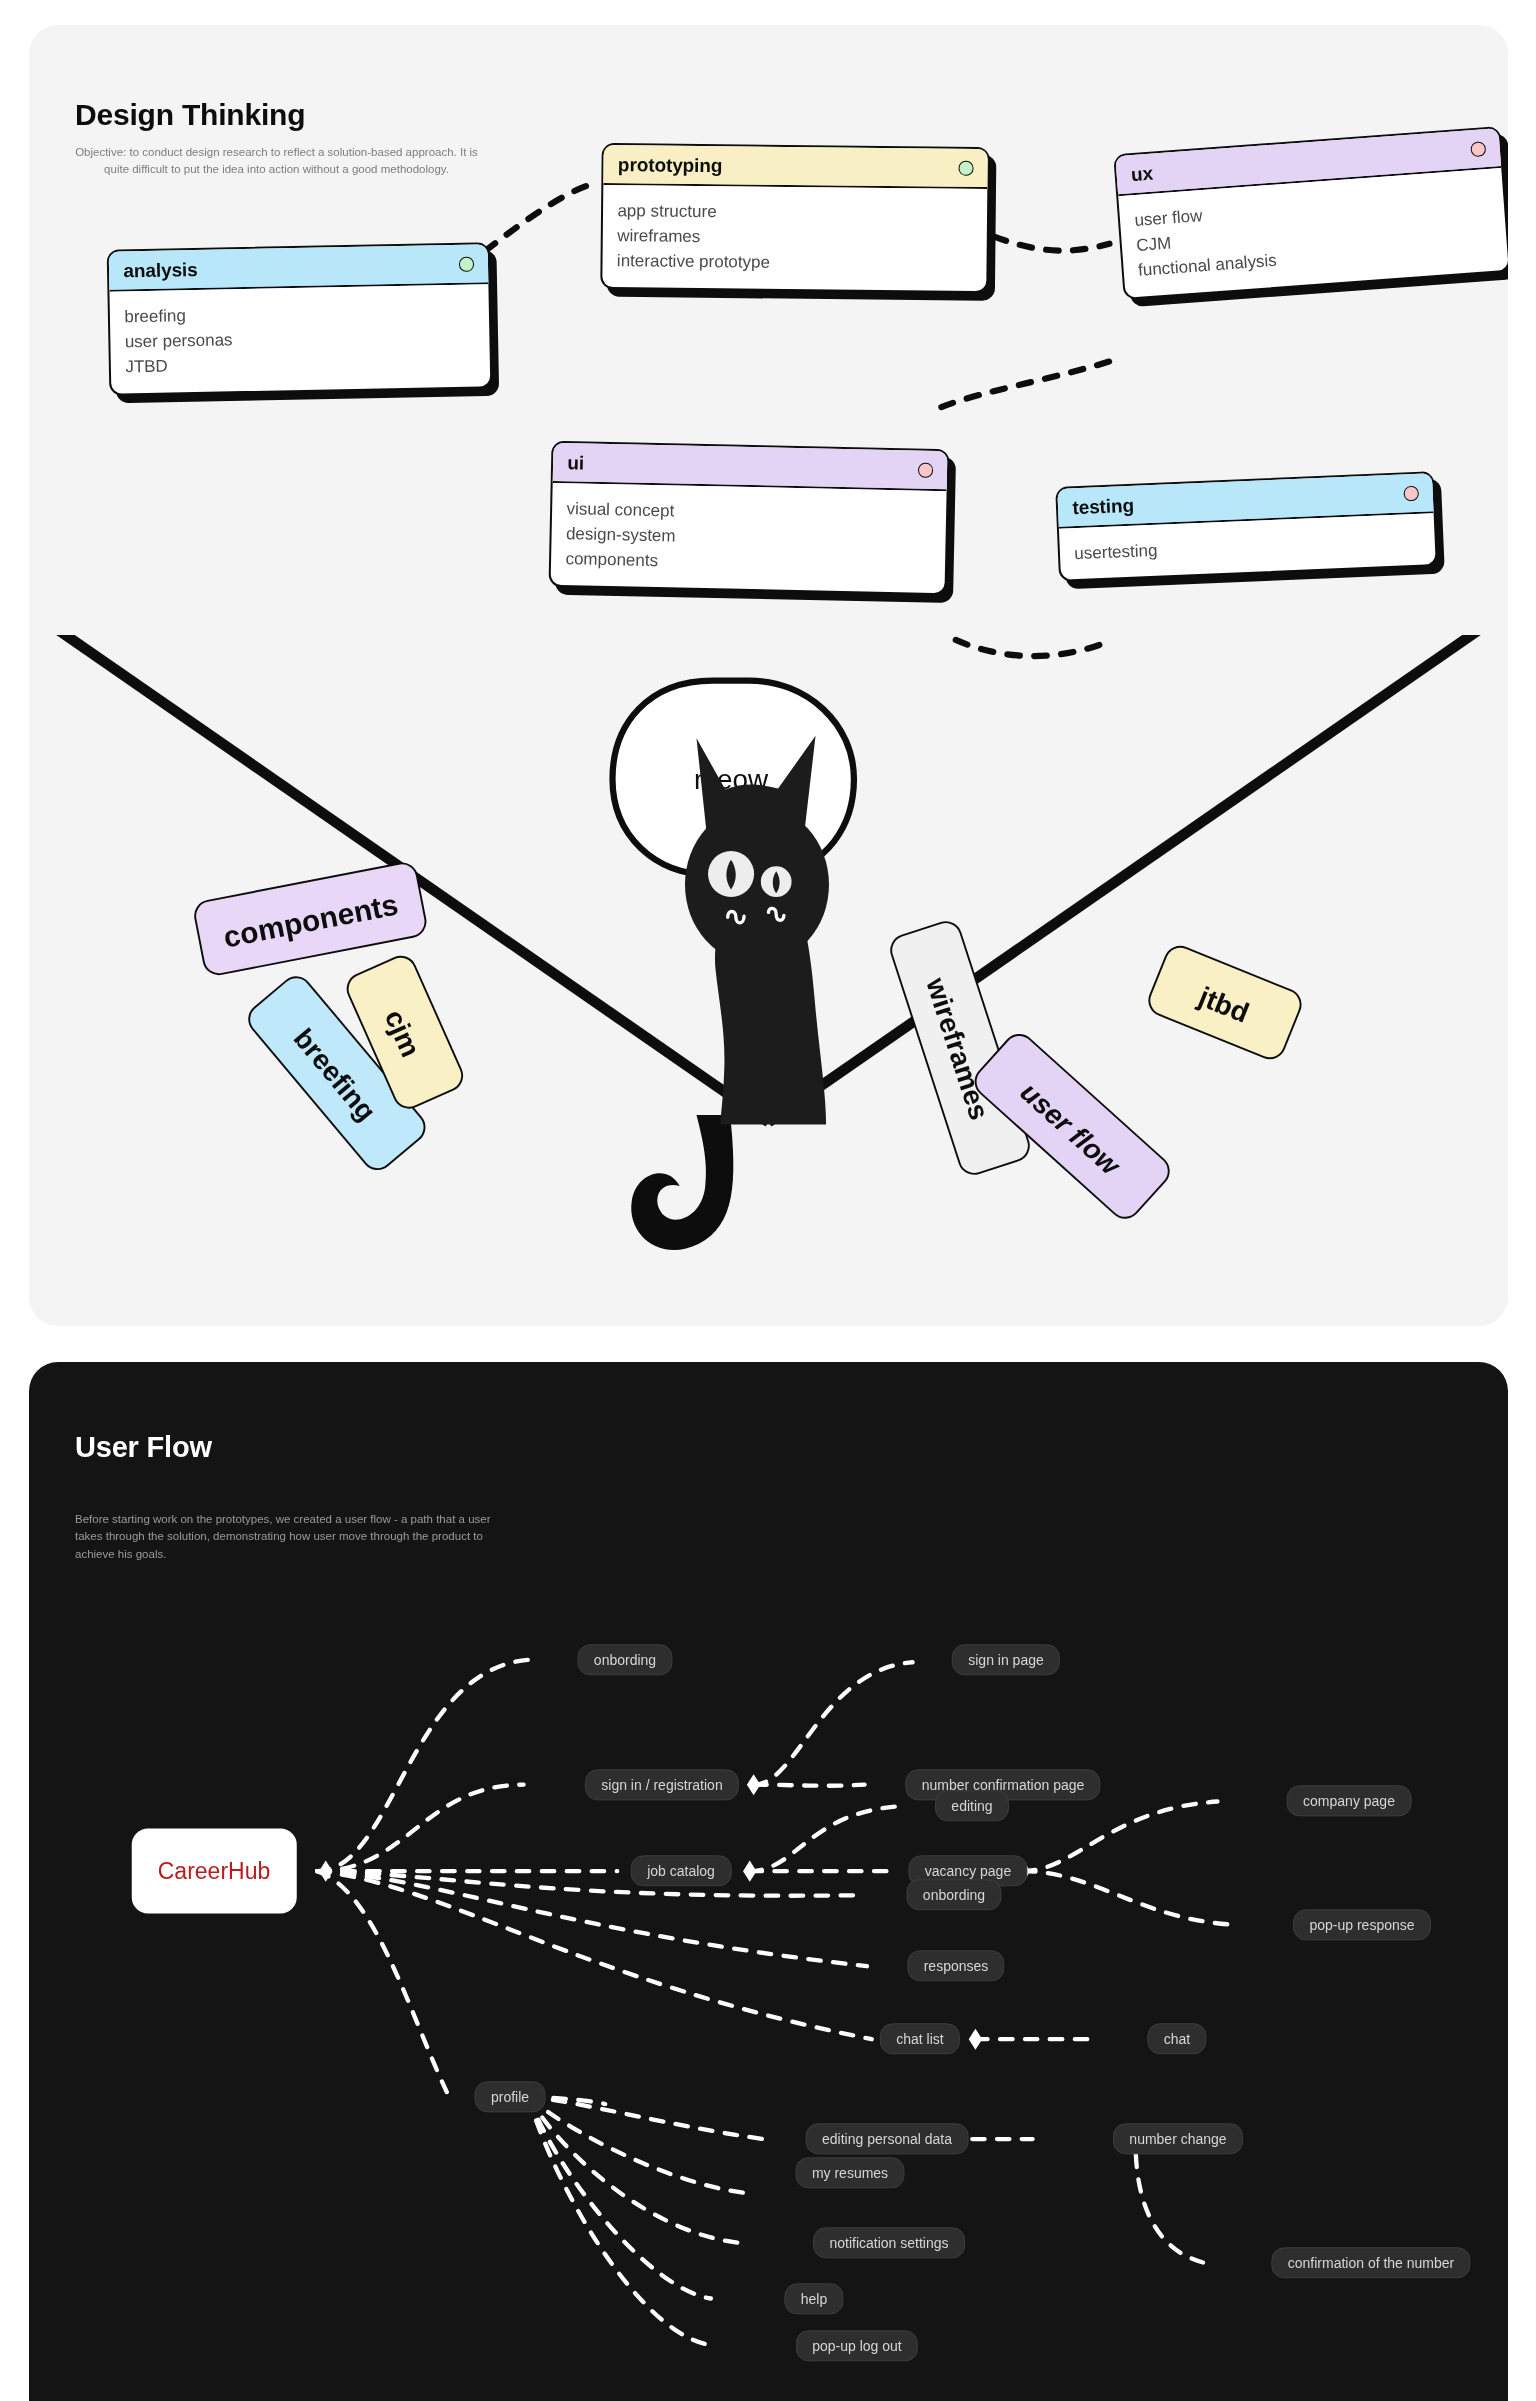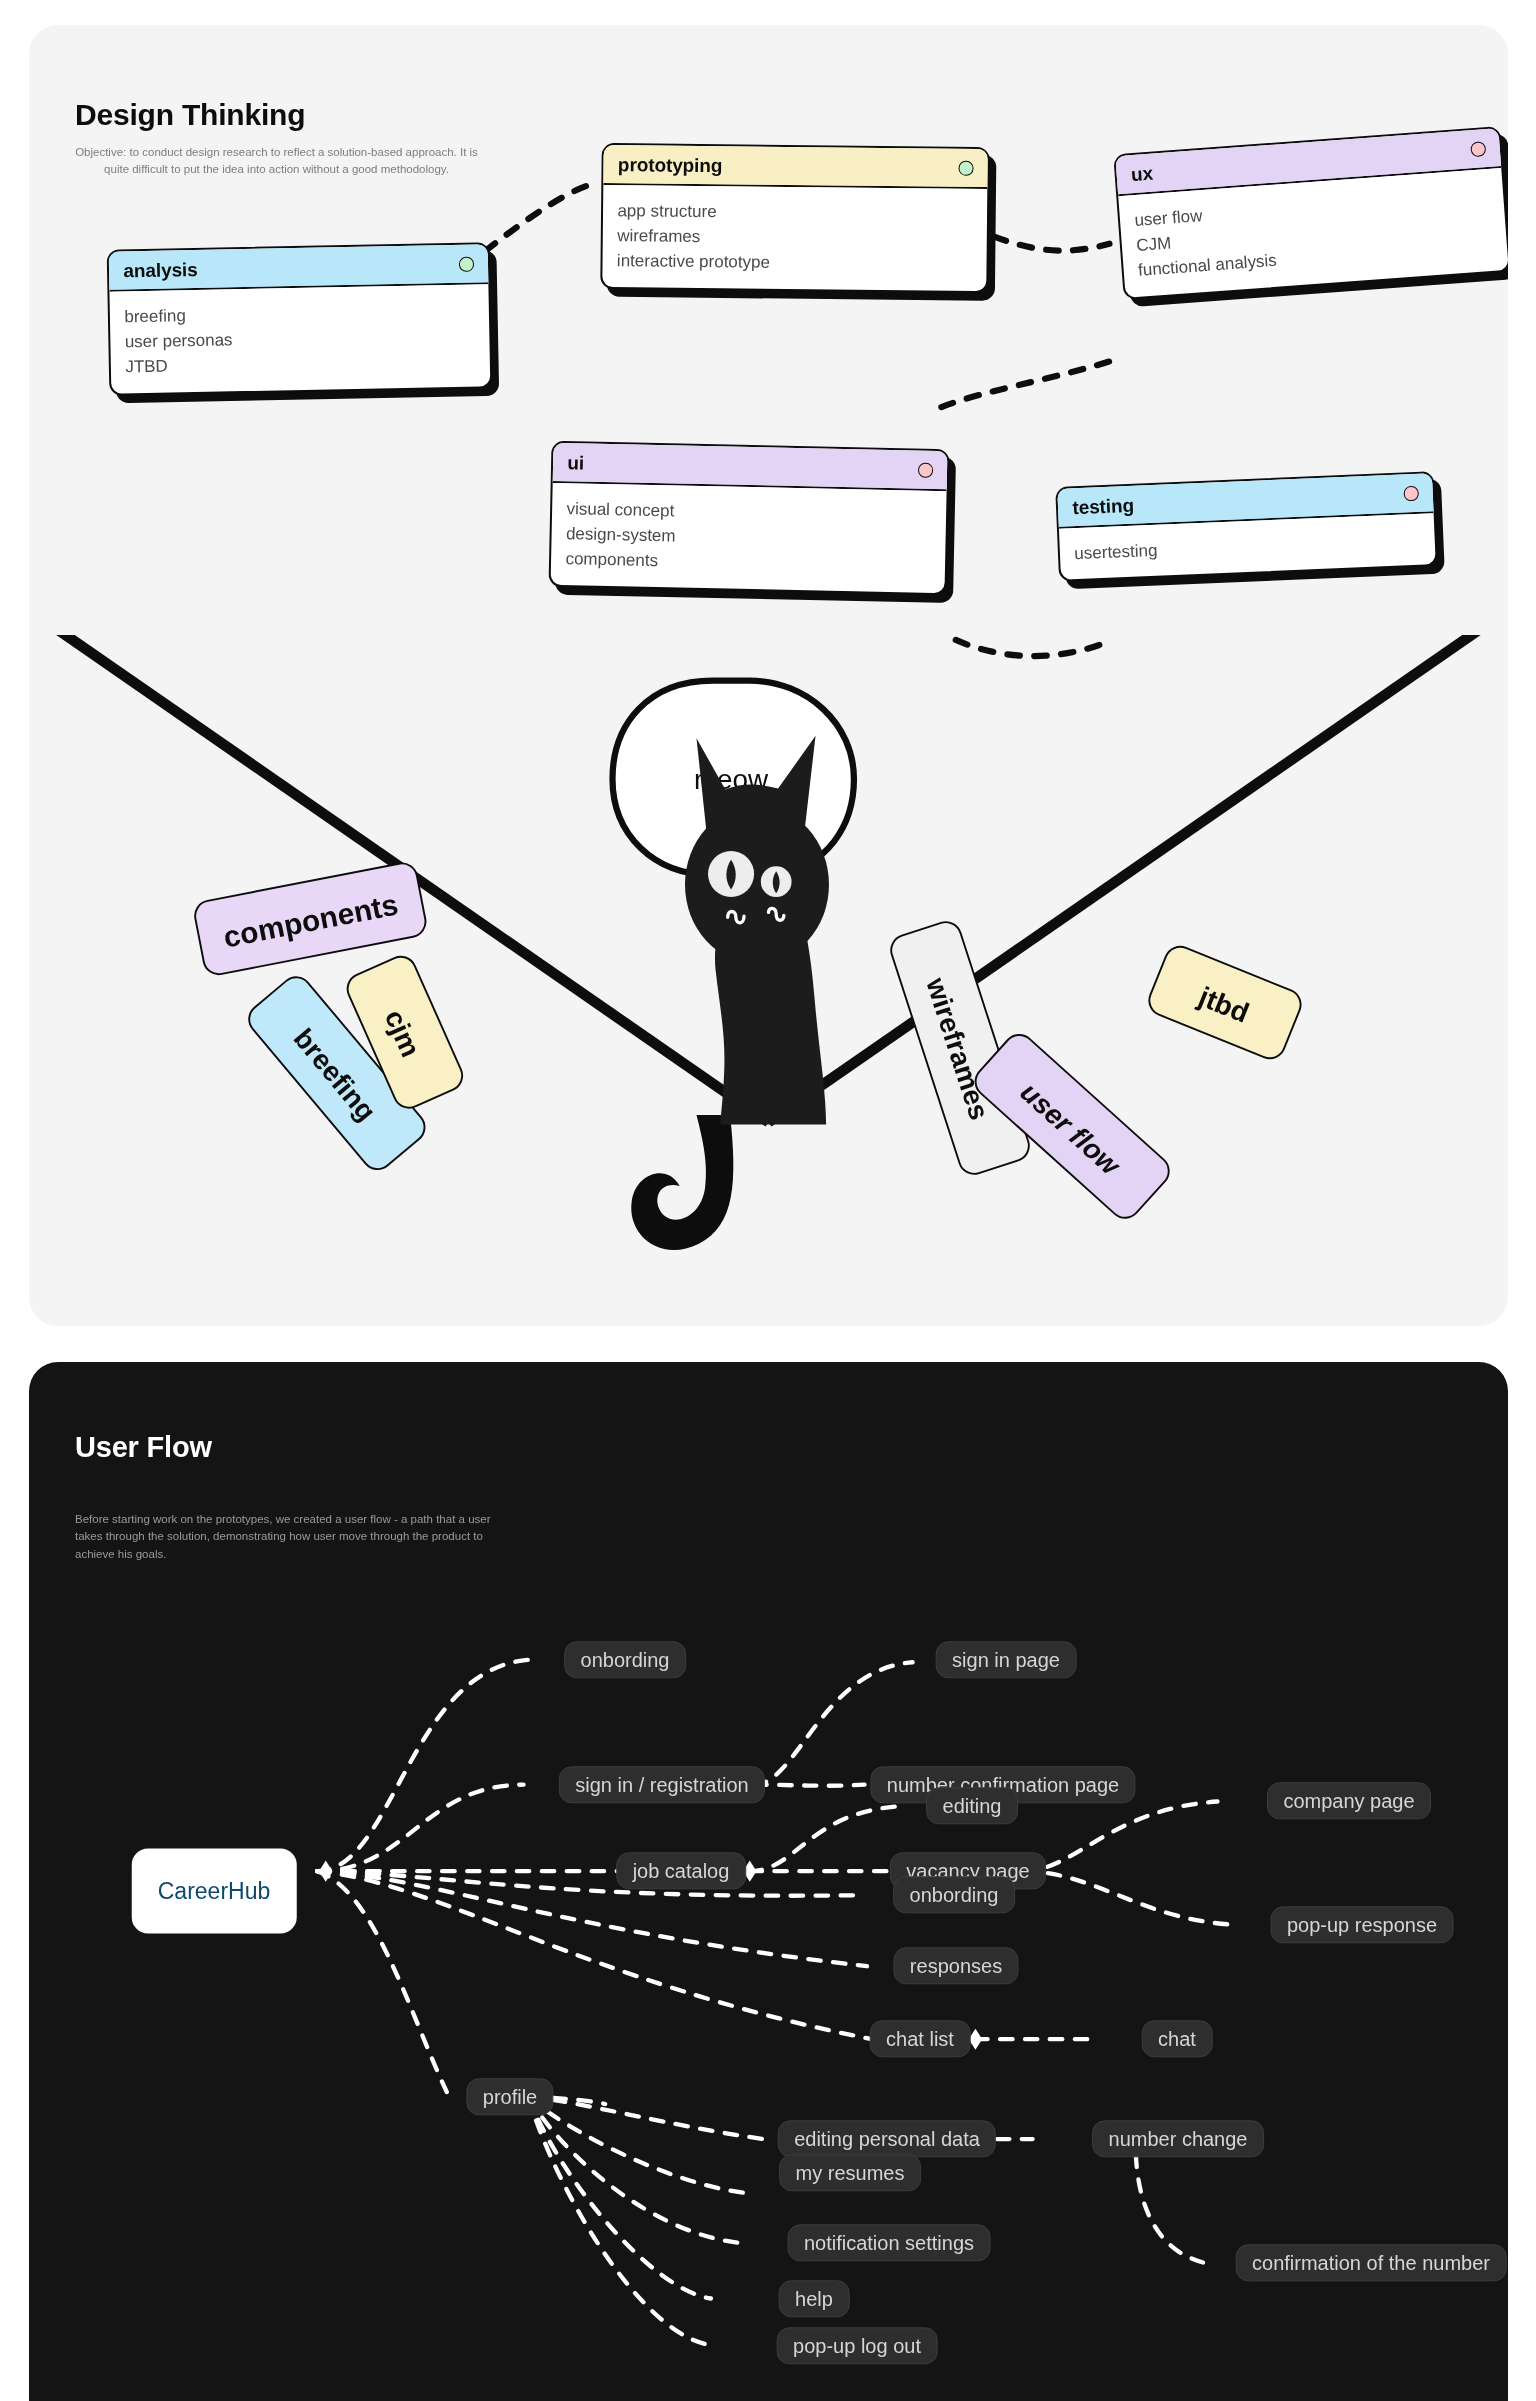--- a/index.html
+++ b/index.html
@@ -45,23 +45,23 @@
 
   
   #user-flow{top:1362px;height:1146px;background:#141414;}
   #uf-title{position:absolute;left:46px;top:50px;font-size:29px;font-weight:700;color:#ffffff;letter-spacing:-0.2px;}
   #uf-sub{position:absolute;left:46px;top:103px;width:423px;font-size:11.5px;line-height:17.3px;color:#9a9a9a;margin-top:46px;}
 
   #flow-canvas{position:absolute;left:0;top:0;width:1479px;height:1146px;}
 
   .node{position:absolute;transform:translate(-50%,-50%);
         background:#2e2e2e;border:1px solid #3d3d3d;border-radius:12.5px;
-        padding:7.7px 15.4px;font-size:20px;color:#d6d6d6;white-space:nowrap;line-height:1;}
-  .node.root{background:#ffffff;border:none;color:#0c4a6e;font-size:23px;font-weight:400;
-             border-radius:16.3px;padding:31px 26px;margin-top:20px;}
+        padding:7.7px 15.4px;font-size:14px;color:#d6d6d6;white-space:nowrap;line-height:1;}
+  .node.root{background:#ffffff;border:none;color:#b91c1c;font-size:23px;font-weight:400;
+             border-radius:16.3px;padding:31px 26px;}
 </style>
 </head>
 <body>
 
 <section class="section" id="design-thinking">
 
   <h1 id="df-title">Design Thinking</h1>
   <p id="df-sub">Objective: to conduct design research to reflect a solution-based approach. It is quite difficult to put the idea into action without a good methodology.</p>
 
   <svg id="connectors" viewBox="0 0 3080 2708">

